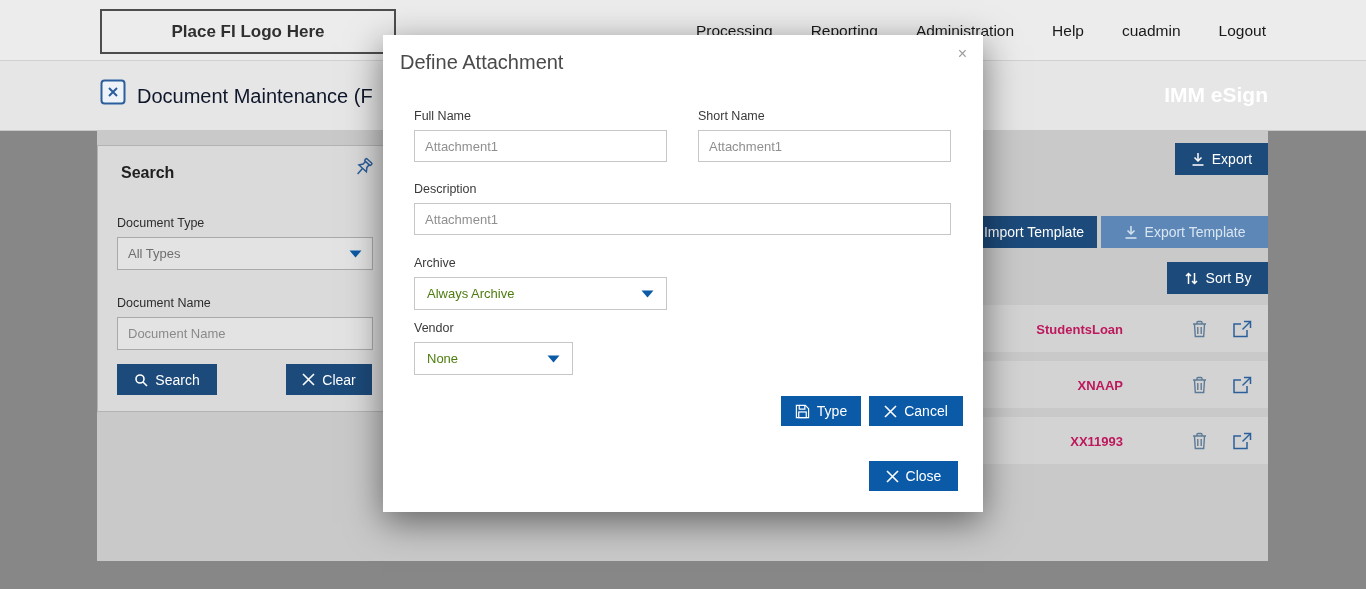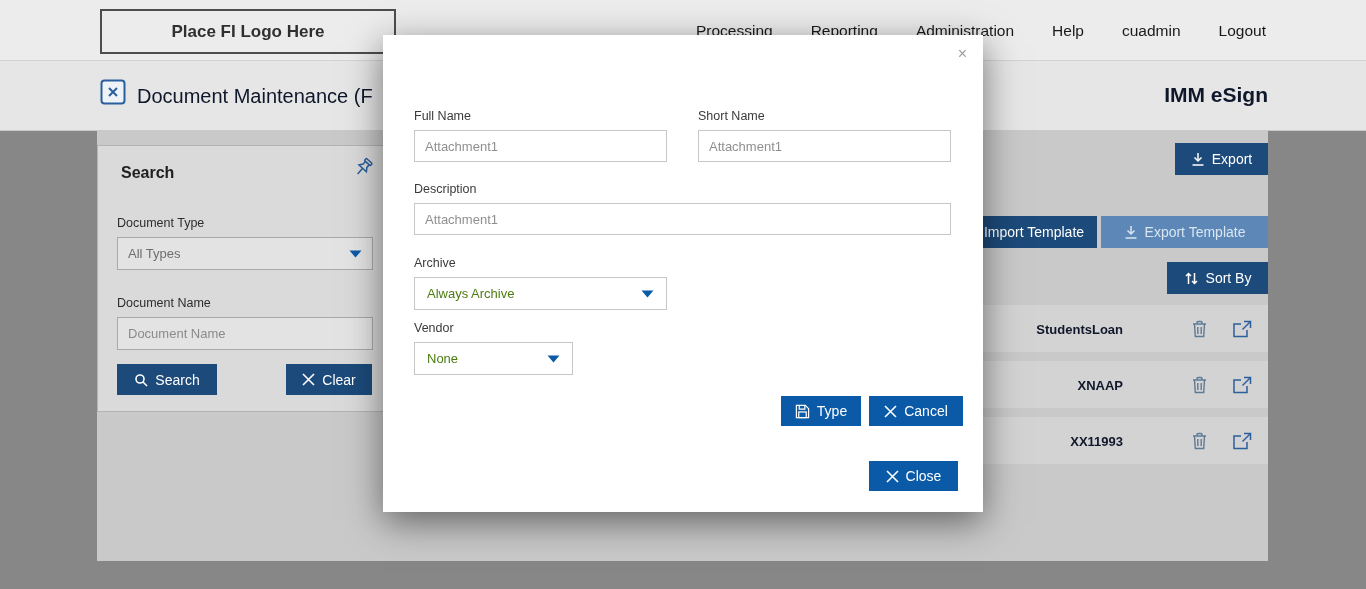--- a/index.html
+++ b/index.html
@@ -11,21 +11,21 @@
   .topbar { position:absolute; left:0; top:0; width:100%; height:61px; background:#ececec; border-bottom:1px solid #d2d2d2; }
   .logo-box { position:absolute; left:100px; top:9px; width:296px; height:45px; border:2px solid #4d4d4d;
               display:flex; align-items:center; justify-content:center; font-size:17px; font-weight:600; color:#2f2f2f; cursor:pointer; }
   .nav { position:absolute; right:100px; top:0; height:61px; display:flex; align-items:center; gap:38px; font-size:15.5px; color:#191919; }
   .nav span { cursor:pointer; white-space:nowrap; }
 
   
   .pagebar { position:absolute; left:0; top:61px; width:100%; height:70px; background:#e6e6e6; border-bottom:1px solid #c9c9c9; }
   .doc-icon { position:absolute; left:100px; top:79px; width:26px; height:26px; }
   .page-title { position:absolute; left:137px; top:85px; font-size:20px; color:#0f172a; white-space:nowrap; }
-  .brand { position:absolute; right:98px; top:83px; font-size:21px; font-weight:600; color:#0f172a; }
+  .brand { position:absolute; right:98px; top:83px; font-size:21px; font-weight:600; color:#ffffff; }
 
   
   .content-bg { position:absolute; left:97px; top:131px; width:1171px; height:430px; background:#c9c9c9; }
 
   
   .search-panel { position:absolute; left:97px; top:145px; width:295px; height:267px; background:#dadada; border:1px solid #b3b3b3; }
   .search-title { position:absolute; left:23px; top:18px; font-size:16px; font-weight:600; color:#1f1f1f; }
   .pin { position:absolute; right:16px; top:10px; cursor:pointer; }
   .fld-label { position:absolute; left:19px; font-size:12.5px; color:#2d2d2d; }
   .dd, .txt { position:absolute; left:19px; width:256px; height:33px; background:#e3e3e3; border:1px solid #a9a9a9;
@@ -45,21 +45,21 @@
   .btn-clear  { left:188px; top:218px; width:86px; height:31px; }
 
   .btn-export  { right:98px; top:143px; width:93px; height:32px; }
   .btn-import  { left:950px; top:216px; width:147px; height:32px; }
   .btn-exportt { left:1101px; top:216px; width:167px; height:32px; }
   .btn-sort    { right:98px; top:262px; width:101px; height:32px; }
 
   
   .doc-row { position:absolute; left:420px; width:848px; height:47px; background:#d3d3d3; }
   .row1 { top:305px; } .row2 { top:361px; } .row3 { top:417px; }
-  .row-name { position:absolute; right:145px; top:50%; transform:translateY(-50%); font-size:13px; font-weight:600; color:#0f172a; }
+  .row-name { position:absolute; right:145px; top:50%; transform:translateY(-50%); font-size:13px; font-weight:600; color:#be185d; }
   .row-trash { position:absolute; right:60px; top:50%; transform:translateY(-50%); cursor:pointer; line-height:0; }
   .row-open  { position:absolute; right:16px; top:50%; transform:translateY(-50%); cursor:pointer; line-height:0; }
 
   
   .modal { position:absolute; left:383px; top:35px; width:600px; height:477px; background:#ffffff;
            box-shadow:0 10px 34px rgba(0,0,0,0.5); z-index:10; }
   .modal-title { position:absolute; left:17px; top:16px; font-size:20px; color:#4a4a4a; }
   .modal-x { position:absolute; right:16px; top:10px; font-size:16px; color:#9c9c9c; cursor:pointer; }
   .m-label { position:absolute; font-size:12.5px; color:#3a3a3a; }
   .m-input { position:absolute; height:32px; border:1px solid #c6c6c6; background:#fff; }
@@ -250,20 +250,21 @@
     <span class="row-open icon">
       <svg width="20" height="18" viewBox="0 0 20 18" fill="none" stroke="#2b5f9c" stroke-width="1.5">
           <path d="M9 4 H2 V16.5 H15 V10"></path>
           <path d="M12 1.5 H18.5 V8"></path>
           <path d="M18.5 1.5 L10.5 9.5"></path>
         </svg>
     </span>
   </div>
 
   <div class="modal">
+    <div class="modal-title">Define Attachment</div>
     <div class="modal-x">×</div>
 
     <div class="m-label lbl-fullname">Full Name</div>
     <div class="m-input inp-fullname">
       <input type="text" value="Attachment1" style="">
     </div>
 
     <div class="m-label lbl-shortname">Short Name</div>
     <div class="m-input inp-shortname">
       <input type="text" value="Attachment1" style="">

